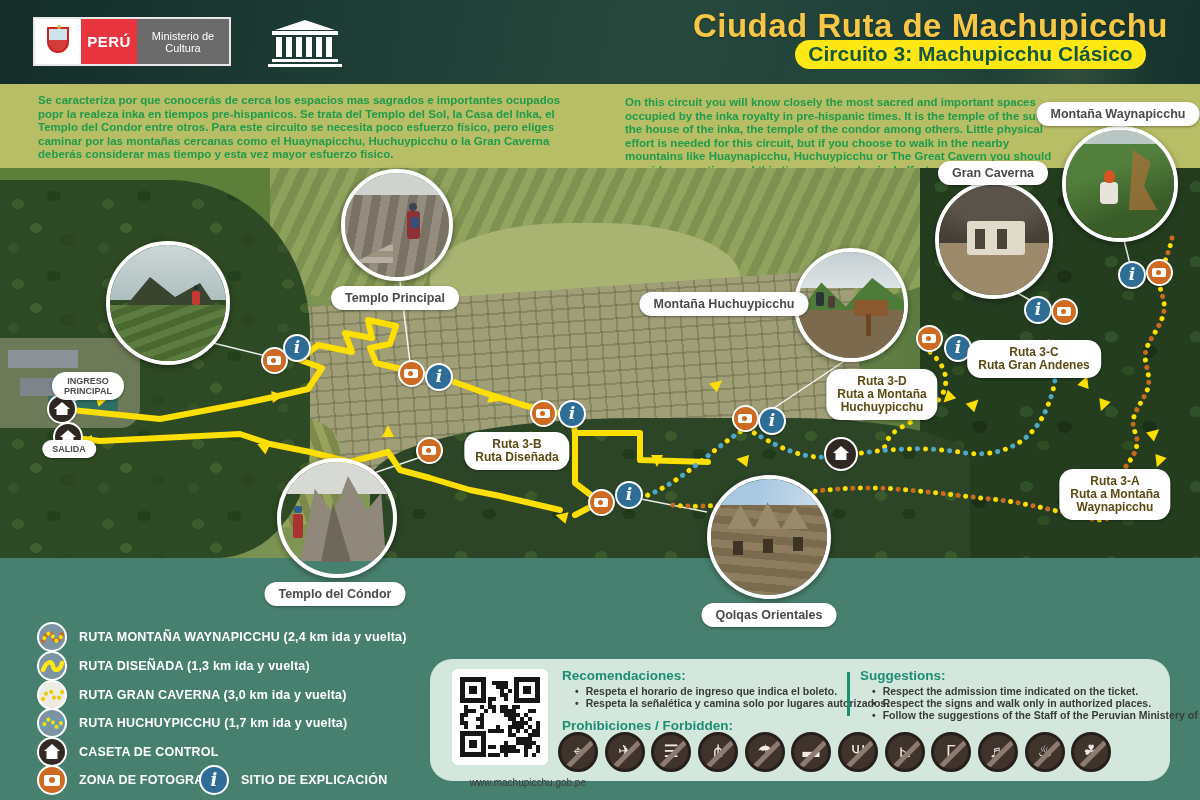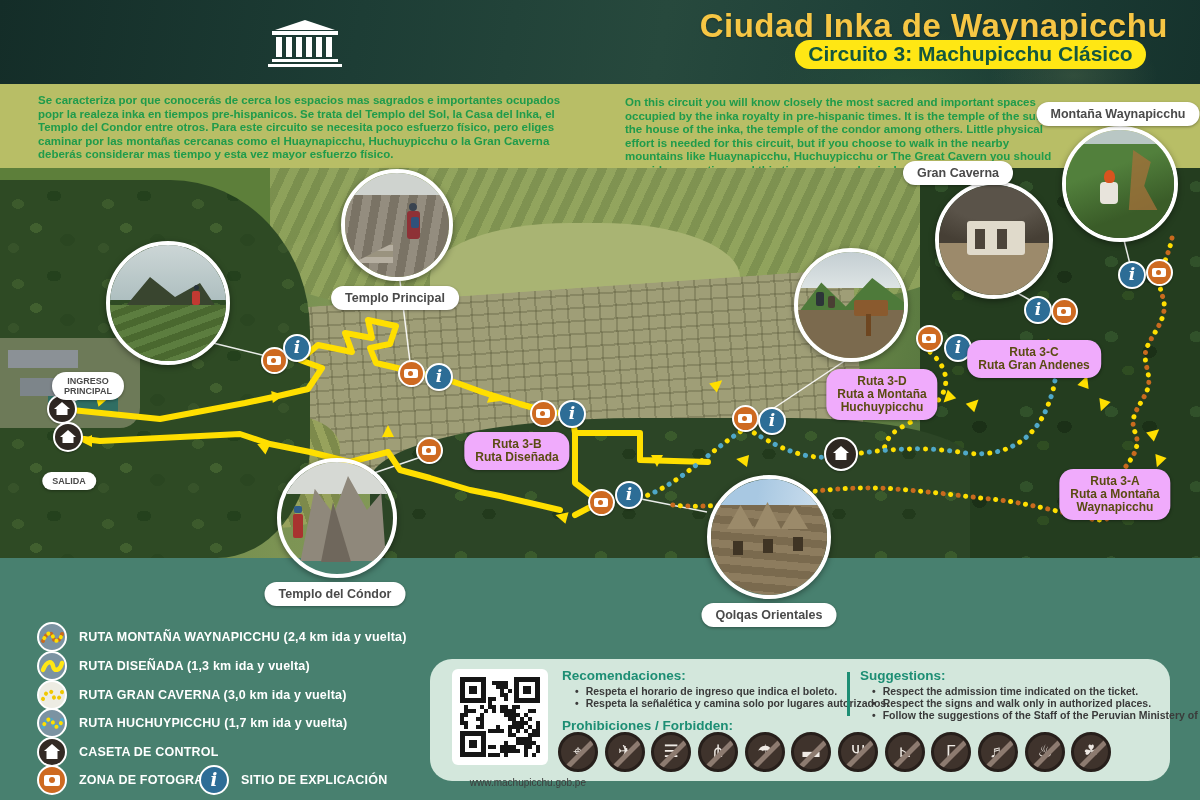--- a/index.html
+++ b/index.html
@@ -88,21 +88,21 @@
   .photo { position:absolute; border-radius:50%; border:4px solid #fff; overflow:hidden;
     box-shadow:0 2px 6px rgba(0,0,0,.4); z-index:20; }
   .photo > i { position:absolute; display:block; }
 
   
   .slabel { position:absolute; transform:translateX(-50%); background:#fff; color:#4A4A4A;
     font-size:12.5px; font-weight:bold; padding:5px 14px; border-radius:15px; white-space:nowrap;
     box-shadow:0 1px 3px rgba(0,0,0,.35); z-index:30; }
   .slabel.small { font-size:9px; line-height:10px; padding:4px 8px; text-align:center; white-space:normal; width:72px; }
   .slabel.small2 { font-size:9px; padding:4px 10px; }
-  .rlabel { position:absolute; transform:translateX(-50%); background:#f0abfc; color:#5A4B12;
+  .rlabel { position:absolute; transform:translateX(-50%); background:#ffffff; color:#5A4B12;
     font-size:12px; line-height:13px; font-weight:bold; text-align:center; padding:6px 11px;
     border-radius:14px; box-shadow:0 1px 3px rgba(0,0,0,.35); white-space:nowrap; z-index:30; }
 
   
   .cam { position:absolute; width:27px; height:27px; border-radius:50%; background:#CE6A21;
     border:2.5px solid #fff; z-index:26; box-shadow:0 1px 2px rgba(0,0,0,.3); }
   .cam::before { content:""; position:absolute; left:4px; top:7px; width:14px; height:9px; background:#fff; border-radius:2px; }
   .cam::after { content:""; position:absolute; left:8px; top:9px; width:5px; height:5px; background:#CE6A21; border-radius:50%; }
   .info { position:absolute; width:28px; height:28px; border-radius:50%; background:#2D6D96;
     border:2.5px solid #fff; z-index:26; color:#fff; font-family:"DejaVu Serif",serif; font-style:italic;
@@ -149,28 +149,35 @@
     background:#8D7B70; transform:rotate(-45deg); }
 
   .line-sp { display:block; }
 </style>
 </head>
 <body>
 
 <div id="poster">
 
   <div id="header">
+    <div id="peru-logo">
+      <div class="pl-crest">
+          <i></i>
+        </div>
+      <div class="pl-red">PERÚ</div>
+      <div class="pl-gray">Ministerio de Cultura</div>
+    </div>
     <div id="unesco" title="UNESCO">
       <div class="roof"></div>
         <div class="arch"></div>
         <div class="cols"></div>
         <div class="base1"></div>
         <div class="base2"></div>
     </div>
-    <div id="title">Ciudad Inka de Waynapicchu</div>
+    <div id="title">Ciudad Ruta de Machupicchu</div>
     <div id="subtitle">Circuito 3: Machupicchu Clásico</div>
   </div>
 
   <div id="band">
     <div id="intro-es" class="intro">Se caracteriza por que conocerás de cerca los espacios mas sagrados e importantes ocupados popr la realeza inka en tiempos pre-hispanicos. Se trata del Templo del Sol, la Casa del Inka, el Templo del Condor entre otros. Para este circuito se necesita poco esfuerzo físico, pero eliges caminar por las montañas cercanas como el Huaynapicchu, Huchuypicchu o la Gran Caverna deberás considerar mas tiempo y esta vez mayor esfuerzo físico.</div>
     <div id="intro-en" class="intro">On this circuit you will know closely the most sacred and important spaces occupied by the inka royalty in pre-hispanic times. It is the temple of the sun, the house of the inka, the temple of the condor among others. Little physical effort is needed for this circuit, but if you choose to walk in the  nearby mountains like Huaynapicchu, Huchuypicchu or The Great Cavern you  should consider more time and this time greater physical effort.</div>
   </div>
 
   <div id="map">
     <div class="terr" id="t-topleft-grass"></div>
@@ -286,26 +293,27 @@
   <div class="photo" style="left:707px; top:475px; width:124px; height:124px;">
     <i style="left:0;top:0;width:116px;height:40px;background:linear-gradient(100deg,#a8c8e2 40%,#cfe0ee);"></i>
     <i style="left:0;top:26px;width:116px;height:90px;background:repeating-linear-gradient(5deg,#8d7c5e 0 8px,#7a6a4e 8px 16px);"></i>
     <i style="left:16px;top:20px;width:90px;height:30px;background:#9b8a6a;clip-path:polygon(0 100%,15% 20%,30% 100%,45% 10%,60% 100%,75% 25%,90% 100%);"></i>
     <i style="left:22px;top:62px;width:10px;height:14px;background:#3f3424;"></i>
     <i style="left:52px;top:60px;width:10px;height:14px;background:#3f3424;"></i>
     <i style="left:82px;top:58px;width:10px;height:14px;background:#3f3424;"></i>
   </div>
 
   <div class="slabel" style="left:395px; top:286px;">Templo Principal</div>
-  <div class="slabel" style="left:958px; top:161px;">Gran Caverna</div>
+  <div class="slabel" style="left:724px; top:292px;">Montaña Huchuypicchu</div>
+  <div class="slabel" style="left:993px; top:161px;">Gran Caverna</div>
   <div class="slabel" style="left:1118px; top:102px;">Montaña Waynapicchu</div>
   <div class="slabel" style="left:335px; top:582px;">Templo del Cóndor</div>
   <div class="slabel" style="left:769px; top:603px;">Qolqas Orientales</div>
   <div class="slabel small" style="left:88px; top:372px;">INGRESO PRINCIPAL</div>
-  <div class="slabel small2" style="left:69px; top:472px;">SALIDA</div>
+  <div class="slabel small2" style="left:69px; top:440px;">SALIDA</div>
 
   <div class="rlabel" style="left:517px; top:432px;">
     <span class="line-sp">Ruta 3-B</span>
     <span class="line-sp">Ruta Diseñada</span>
   </div>
   <div class="rlabel" style="left:882px; top:369px;">
     <span class="line-sp">Ruta 3-D</span>
     <span class="line-sp">Ruta a Montaña</span>
     <span class="line-sp">Huchuypicchu</span>
   </div>

